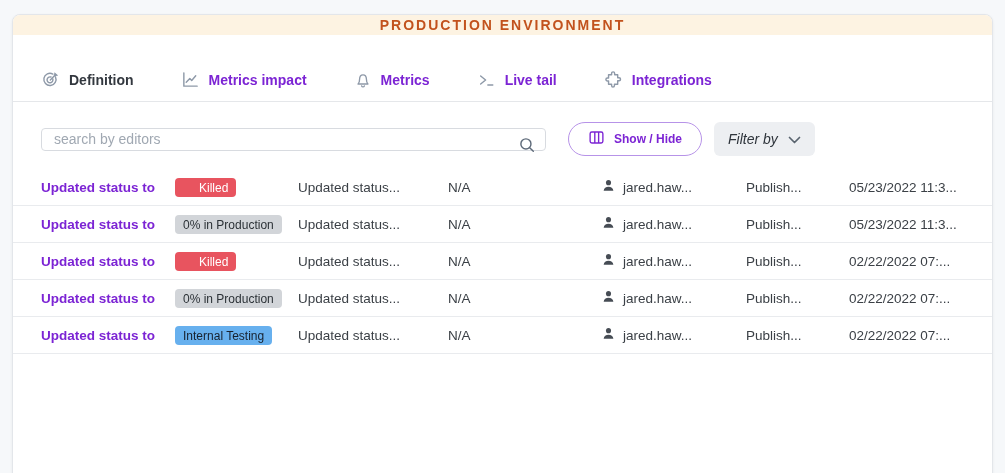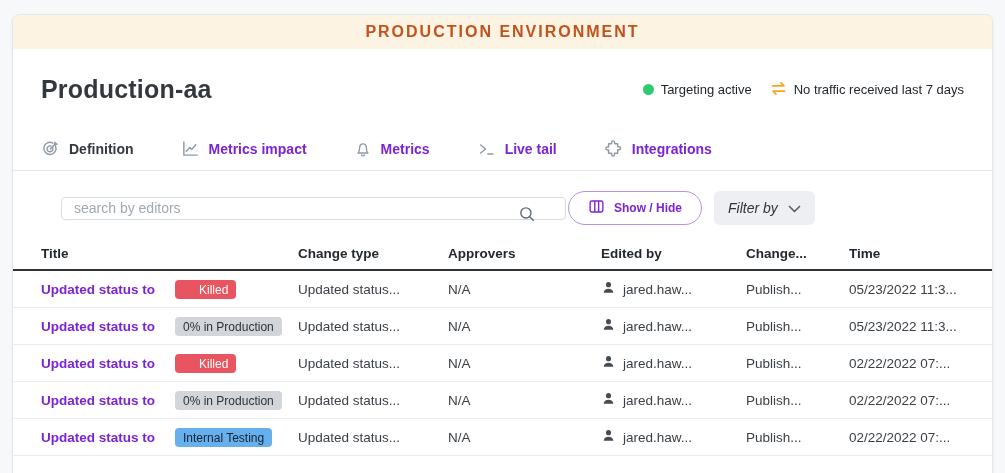--- a/index.html
+++ b/index.html
@@ -12,24 +12,24 @@
   .card {
     margin:14px 12px 0;
     background:#fff;
     border:1px solid #e3e6ea;
     border-radius:8px;
     box-shadow:0 1px 3px rgba(20,30,40,.06);
     height:600px;
     overflow:hidden;
   }
   .env-banner {
-    height:34px;
+    height:20px;
     background:#fdf3e2;
     display:flex; align-items:center; justify-content:center;
-    font-size:16px; font-weight:700; letter-spacing:2px;
+    font-size:14px; font-weight:700; letter-spacing:2px;
     color:#c2521d;
   }
   .hdr {
     display:flex; align-items:center; justify-content:space-between;
     padding:26px 28px 0;
   }
   .page-title { font-size:25px; font-weight:700; color:#33383f; letter-spacing:.2px; }
   .status-group { display:flex; align-items:center; gap:18px; }
   .status-item { display:flex; align-items:center; gap:7px; font-size:13px; color:#23282e; }
   .dot { width:11px; height:11px; border-radius:50%; background:#2eca72; }
@@ -51,21 +51,21 @@
     content:""; position:absolute; left:-2px; right:-6px; bottom:-1px;
     height:3px; background:#8a24d9; border-radius:2px;
   }
   .tab svg { display:block; }
   
   .toolbar { display:flex; align-items:center; margin-top:20px; padding:0 28px; }
   .search-wrap { position:relative; width:505px; }
   .search-wrap input {
     width:100%; height:23px; border:1px solid #d8dbe0; border-radius:4px;
     padding:0 36px 0 12px; font-size:14px; color:#2f353c;
-    font-family:"Liberation Sans", sans-serif; outline:none; background:#fff;margin-left:20px;
+    font-family:"Liberation Sans", sans-serif; outline:none; background:#fff;
   }
   .search-wrap input::placeholder { color:#a0a8b2; }
   .search-wrap .mag { position:absolute; right:10px; top:8px; }
   .btn-showhide {
     margin-left:22px; height:34px; display:flex; align-items:center; gap:9px;
     padding:0 19px; border:1px solid #b793e8; border-radius:17px; background:#fff;
     color:#7c24d4; font-size:12px; font-weight:700; cursor:pointer;
     font-family:"Liberation Sans", sans-serif;
   }
   .btn-filter {
@@ -106,38 +106,20 @@
 </style>
 </head>
 <body>
 
 <div class="card">
 
   <div class="env-banner">
     <span>PRODUCTION ENVIRONMENT</span>
   </div>
 
-  <div class="hdr">
-    <div class="page-title">Production-aa</div>
-    <div class="status-group">
-      <div class="status-item">
-        <span class="dot"></span>
-        <span>Targeting active</span>
-      </div>
-      <div class="status-item">
-        <span>
-          <svg width="17" height="15" viewBox="0 0 17 15" fill="none" stroke="#f5a623" stroke-width="1.7" stroke-linecap="round" stroke-linejoin="round">
-            <path d="M2.5 4.8h11.5l-3-3"></path>
-              <path d="M14.5 10.2H3l3 3"></path>
-          </svg>
-        </span>
-        <span>No traffic received last 7 days</span>
-      </div>
-    </div>
-  </div>
 
   <div class="tabs">
     <div class="tab plain">
       <span>
         <svg width="19" height="19" viewBox="0 0 20 20" fill="none" stroke="#8e99a8" stroke-width="1.5" stroke-linecap="round">
           <path d="M15.2 7.2a6.4 6.4 0 1 1-2.7-2.9"></path>
           <path d="M12.4 9.3a3.1 3.1 0 1 1-1.9-1.9"></path>
           <path d="M9.8 10.4l4.6-4.6"></path>
             <path d="M14.4 5.8l.3-2 1.8 1.5-2.1.5z" fill="#8e99a8"></path>
         </svg>
@@ -205,28 +187,20 @@
       <span>Filter by</span>
       <span>
         <svg width="13" height="8" viewBox="0 0 13 8" fill="none" stroke="#5a646f" stroke-width="1.7" stroke-linecap="round" stroke-linejoin="round">
           <path d="M1.5 1.5L6.5 6.5L11.5 1.5"></path>
         </svg>
       </span>
     </button>
   </div>
 
   <div class="tbl">
-    <div class="trow thead">
-      <div>Title</div>
-      <div>Change type</div>
-      <div>Approvers</div>
-      <div>Edited by</div>
-      <div>Change...</div>
-      <div>Time</div>
-    </div>
     <div id="table-body">
   <div class="trow tr">
     <div class="title-cell">
       <span class="title-link">Updated status to</span>
       <span class="badge badge-killed">Killed</span>
     </div>
     <div>Updated status...</div>
     <div>N/A</div>
     <div class="edited-cell">
       <span>

